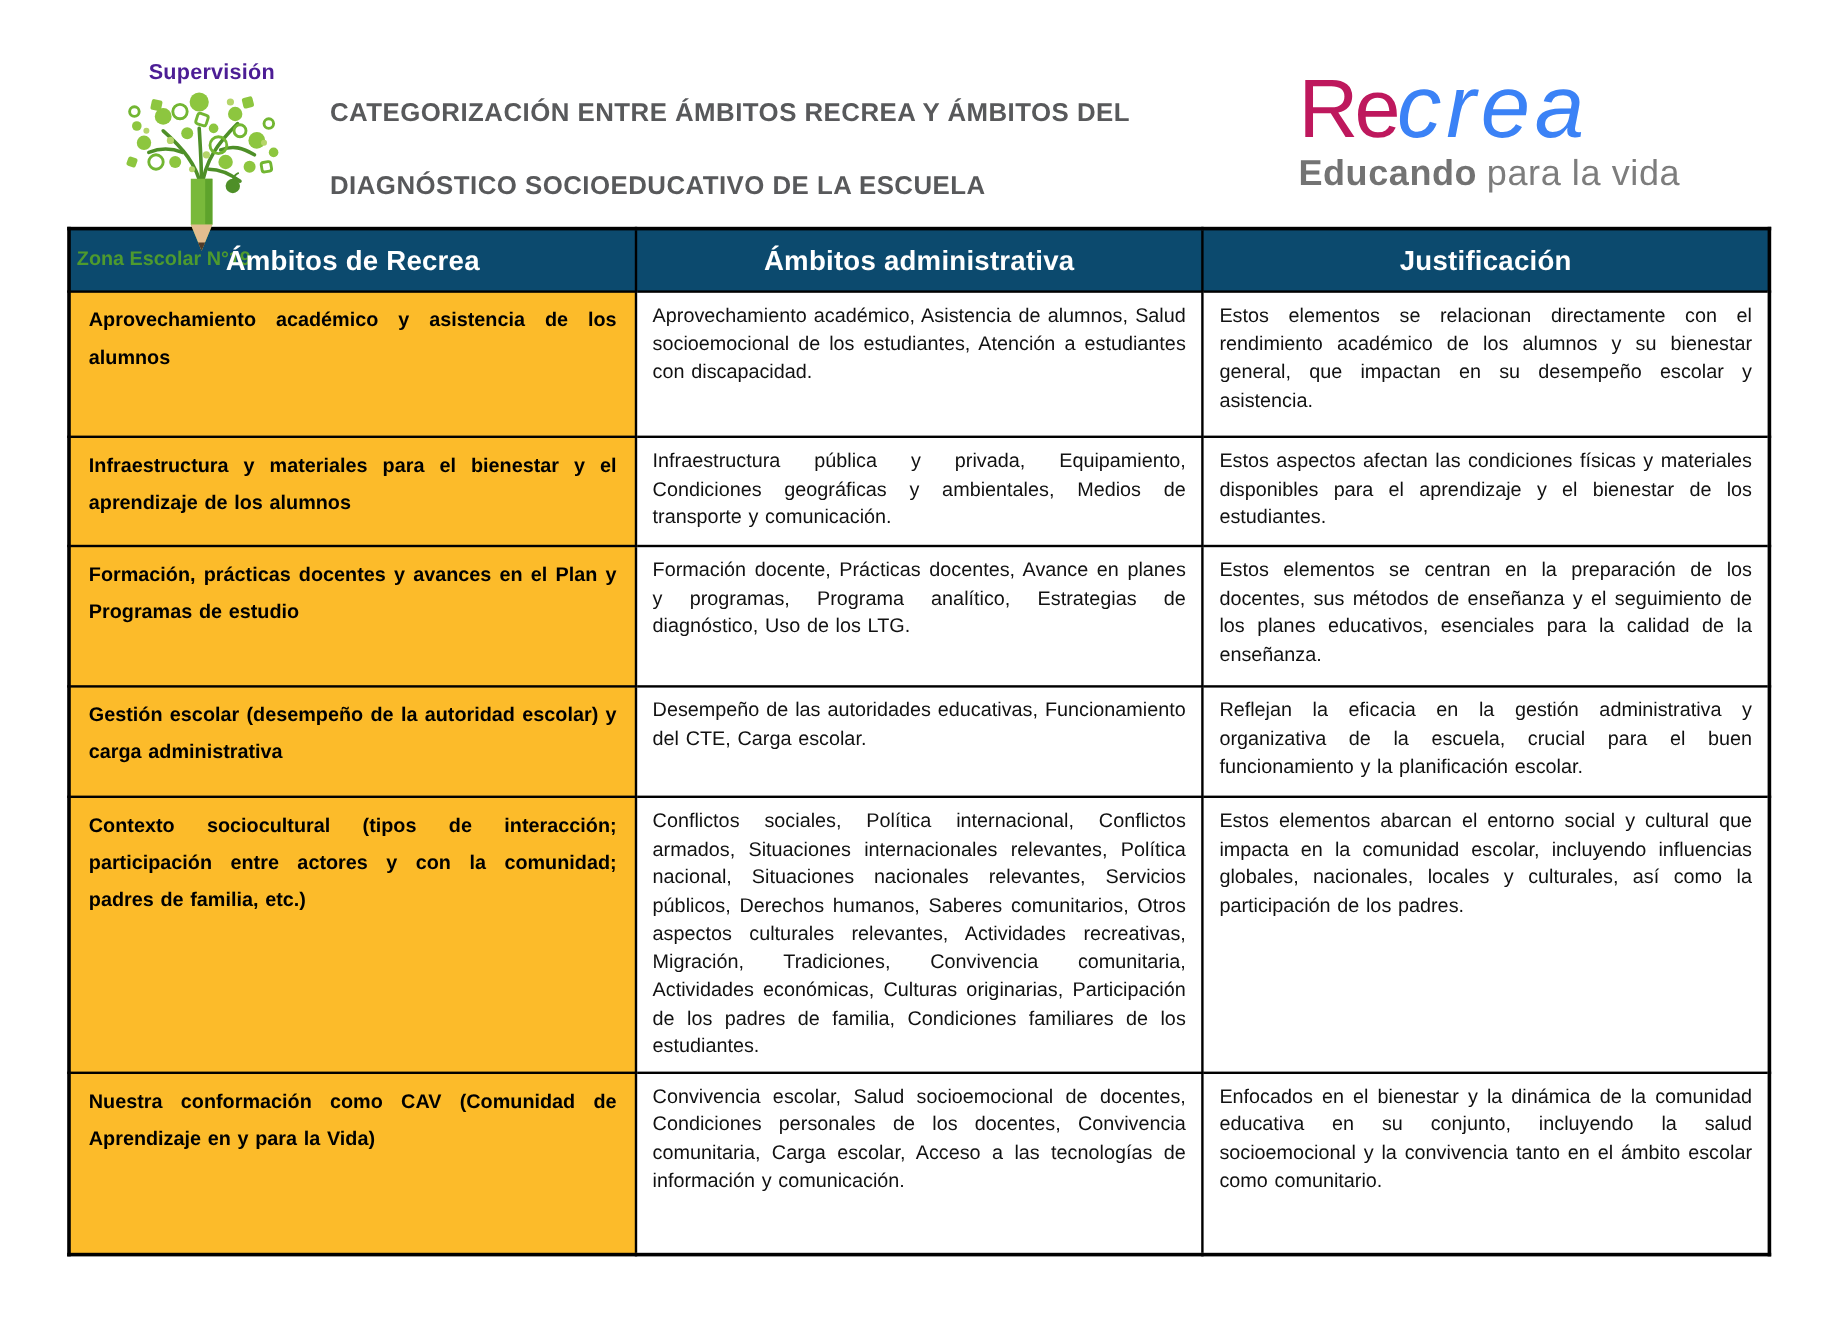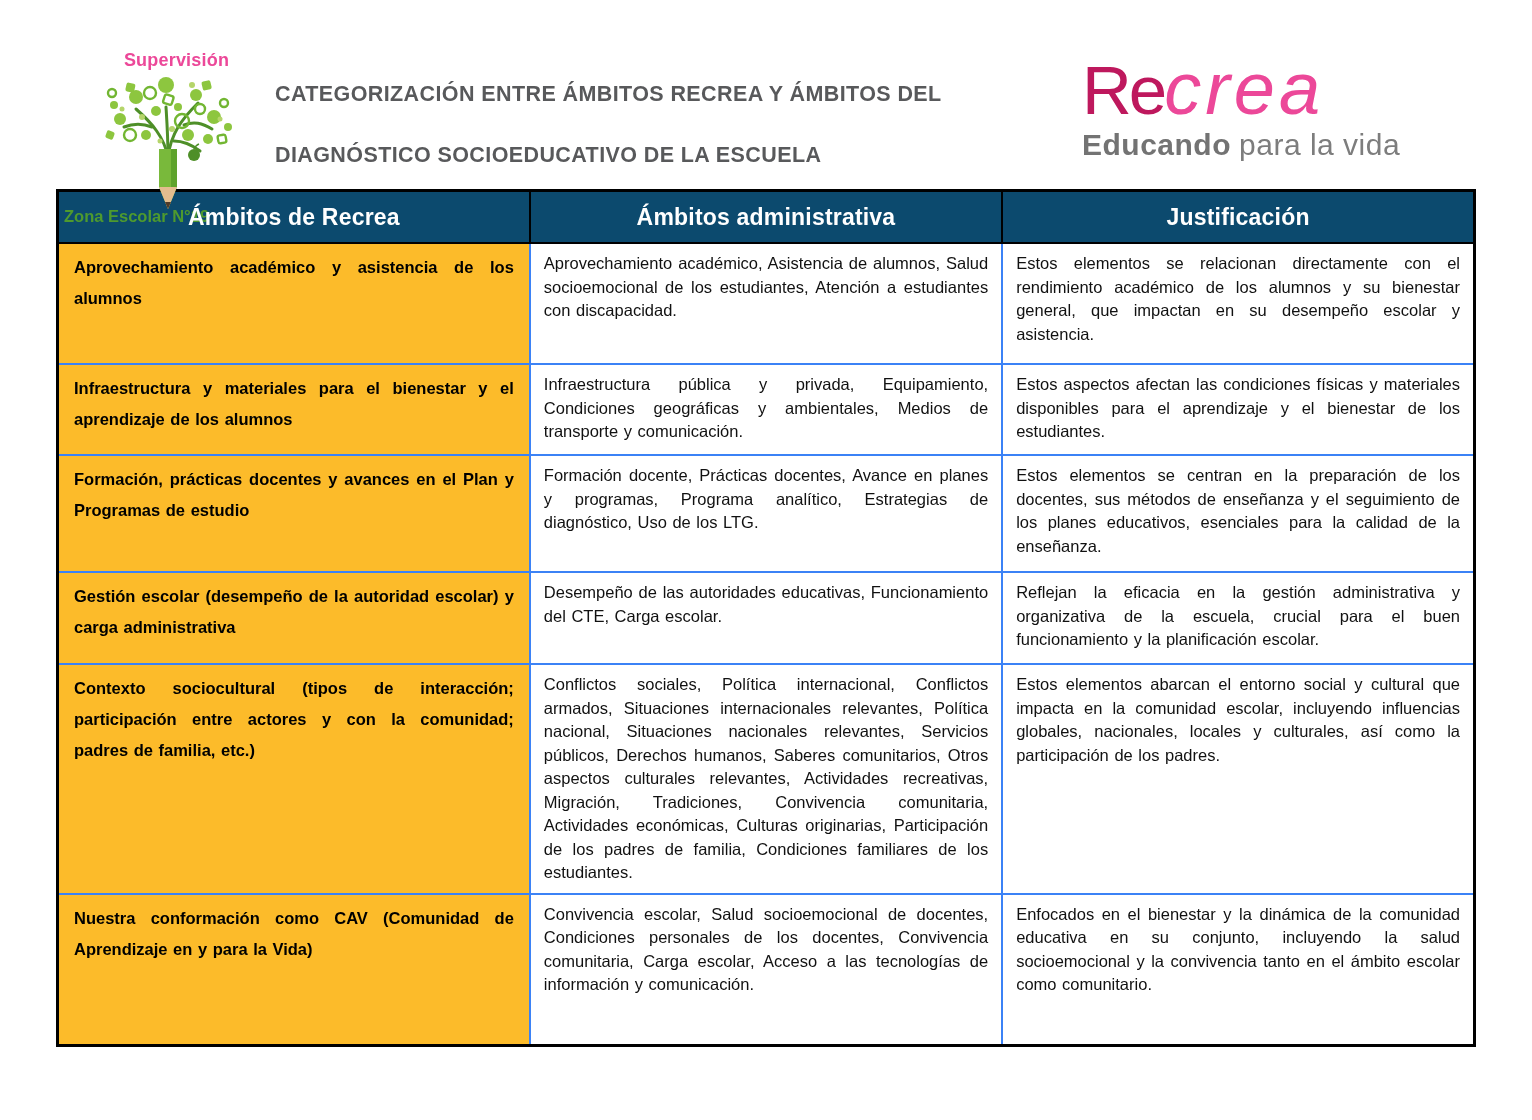--- a/index.html
+++ b/index.html
@@ -3,46 +3,46 @@
 <meta charset="utf-8">
 <style>
   html,body{margin:0;padding:0;background:#ffffff;}
   .page{
     width:1532px;height:1120px;background:#fff;overflow:hidden;
     font-family:"Liberation Sans", sans-serif;position:relative;box-sizing:border-box;
   }
   
   .top{display:flex;align-items:flex-start;padding:30px 30px 0 60px;height:185px;box-sizing:border-box;}
   .logo{width:215px;text-align:center;margin-top:20px;flex:0 0 auto;}
-  .logo-top{color:#ec4899;font-weight:bold;font-size:18px;letter-spacing:0.2px;margin-left:18px;}
+  .logo-top{color:#4c1d95;font-weight:bold;font-size:18px;letter-spacing:0.2px;margin-left:18px;}
   .logo-bottom{color:#4e9a2e;font-weight:bold;font-size:16.5px;text-align:left;margin-left:4px;margin-top:-4px;}
   .logo svg{display:block;margin:0 auto;}
   .title{flex:1 1 auto;text-align:left;color:#58595b;font-weight:bold;
          font-size:21.5px;letter-spacing:0.4px;padding-top:52px;}
   .title-line1{margin-bottom:36px;}
   .brand{width:420px;flex:0 0 auto;padding-top:22px;padding-left:6px;}
   .brand-word{white-space:nowrap;line-height:1;}
   .brand-re{color:#be185d;font-weight:400;font-size:69px;letter-spacing:-3px;}
-  .brand-crea{color:#ec4899;font-weight:400;font-style:italic;font-size:74px;letter-spacing:4px;}
+  .brand-crea{color:#3b82f6;font-weight:400;font-style:italic;font-size:74px;letter-spacing:4px;}
   .brand-tagline{font-size:30px;color:#7d7d7d;margin-top:2px;letter-spacing:0.5px;}
   .tag-bold{font-weight:bold;color:#737373;}
   .tag-rest{margin-left:8px;}
   
   table.main{
     width:1420px;margin:4px auto 0;border-collapse:collapse;table-layout:fixed;
     border:3px solid #000;
   }
   table.main col{width:33.33%;}
   th{
     background:#0c4a6e;color:#fff;font-size:23px;font-weight:bold;
     height:48px;border:2px solid #000;text-align:center;vertical-align:middle;
     letter-spacing:0.2px;
   }
   td{
-    border:2px solid #3b82f6;vertical-align:top;background:#fff;
+    border:2px solid #000000;vertical-align:top;background:#fff;
     padding:8px 13px;font-size:16.5px;line-height:23.5px;color:#111;
     text-align:justify;box-sizing:border-box;word-spacing:1px;
   }
   td.cell-ambito{
     background:#fcbb2a;font-weight:bold;line-height:31px;padding:8px 15px;color:#000;
   }
 </style>
 </head>
 <body>
 

